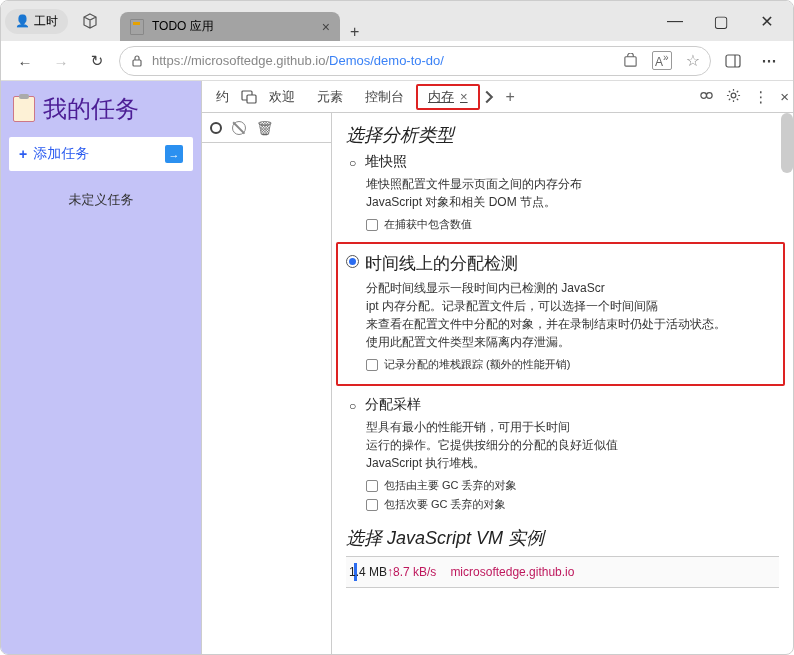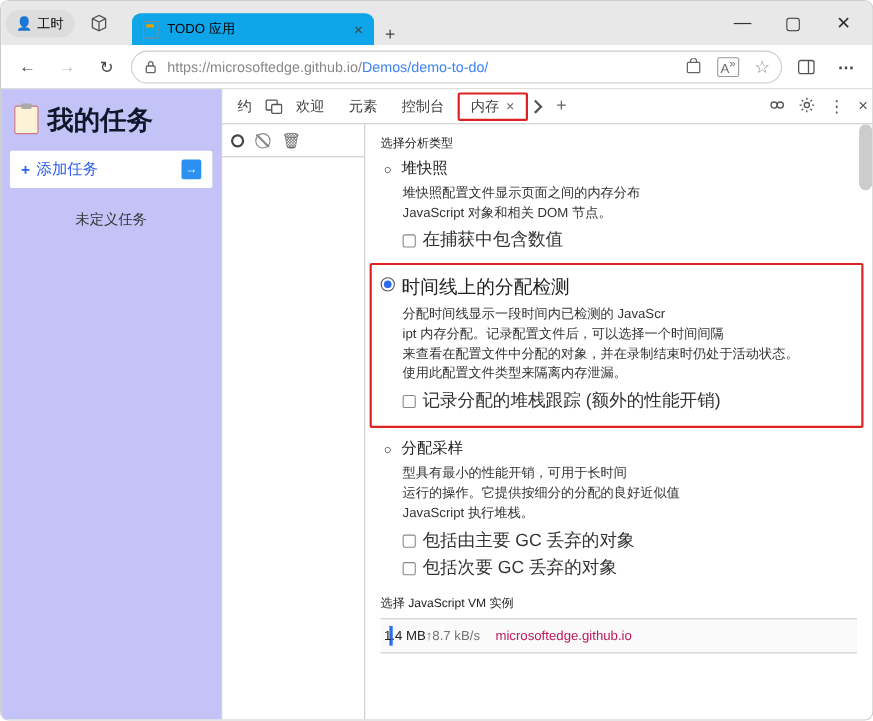--- a/index.html
+++ b/index.html
@@ -1,70 +1,70 @@
 <!DOCTYPE html>
 <html><head>
 <meta charset="utf-8">
 <style>
 * { box-sizing: border-box; margin: 0; padding: 0; font-family: "Segoe UI", "Microsoft YaHei", sans-serif; }
 body { width: 794px; height: 655px; background: #fff; overflow: hidden; border: 1px solid #ccc; border-radius: 8px; }
 .titlebar { height: 40px; display: flex; align-items: center; background: #e8e8e8; padding: 0 4px; gap: 4px; }
 .titlebar .tb-btn { padding: 4px 10px; border-radius: 4px; font-size: 12px; display: flex; align-items: center; gap: 4px; }
 .titlebar .tab-strip { flex: 1; display: flex; align-items: flex-end; height: 100%; padding-left: 8px; }
-.browser-tab { background: #0ea5e9; border-radius: 8px 8px 0 0; padding: 6px 10px; display: flex; align-items: center; gap: 8px; min-width: 220px; font-size: 12px; }
+.browser-tab { background: #a3a3a3; border-radius: 8px 8px 0 0; padding: 6px 10px; display: flex; align-items: center; gap: 8px; min-width: 220px; font-size: 12px; }
 .tab-icon { width: 14px; height: 16px; border: 1px solid #888; border-radius: 1px; position: relative; }
 .tab-icon::before{content:"";position:absolute;background:#e6a200;height:3px;width:7px;left:2px;top:2px;}
 .tab-close { margin-left: auto; font-size: 14px; color: #444; cursor:pointer;}
 .new-tab { font-size: 16px; color: #444; padding: 0 10px; cursor:pointer;}
 .win-btns { display: flex; gap: 2px; margin-left: auto; }
 .win-btns div { width: 44px; height: 30px; display: flex; align-items: center; justify-content: center; color: #333; cursor:pointer;}
 .addrbar { height: 40px; display: flex; align-items: center; gap: 8px; padding: 0 10px; border-bottom: 1px solid #ddd; }
 .nav-btn { width: 28px; height: 28px; display: flex; align-items: center; justify-content: center; color: #444; font-size: 15px; cursor:pointer;}
 .urlbox { flex: 1; display: flex; align-items: center; background: #fff; border: 1px solid #ccc; border-radius: 16px; height: 30px; padding: 0 10px; gap: 8px; font-size: 13px; color: #666; }
 .urlbox .dim { color: #888; }
 .urlbox .strong { color: #3b82f6; }
 .page { display: flex; height: calc(100% - 80px); }
 .sidebar { width: 200px; background: #c4c3f7; padding: 12px 8px; display: flex; flex-direction: column; gap: 12px; }
-.sb-title { display: flex; align-items: center; gap: 8px; font-size: 24px; font-weight: 700; color: #0f172a; padding-left: 4px;}
+.sb-title { display: flex; align-items: center; gap: 8px; font-size: 24px; font-weight: 400; color: #4c1d95; padding-left: 4px;}
 .sb-clip { width: 22px; height: 26px; background: #fdf1d6; border: 1px solid #c78; border-radius: 2px; position: relative; }
 .sb-clip::before{content:"";position:absolute;left:5px;right:5px;top:-3px;height:5px;background:#aaa;border-radius:2px;}
 .sb-add { background: #fff; border-radius: 2px; padding: 8px 10px; display: flex; align-items: center; font-size: 14px; color: #2b5cf0; gap: 6px; cursor:pointer;}
 .sb-add .plus { font-weight: bold; font-size: 14px; }
 .sb-arrow { margin-left: auto; width: 18px; height: 18px; background: #2b90f0; border-radius: 2px; color: #fff; font-size: 11px; display: flex; align-items: center; justify-content: center; }
 .sb-undef { font-size: 13px; color: #333; text-align: center; padding-top: 8px; }
 .devtools { flex: 1; display: flex; flex-direction: column; border-left: 1px solid #ccc; }
 .dt-tabs { height: 32px; display: flex; align-items: center; border-bottom: 1px solid #ccc; font-size: 13px; gap: 2px; padding: 0 4px; }
 .dt-tab { padding: 4px 10px; cursor:pointer; color: #444; }
-.dt-tab.active { border: 2px solid #d22; border-radius: 2px; padding: 2px 10px; display: flex; align-items: center; gap: 6px; }
+.dt-tab.active { border: 2px solid #d22; border-radius: 2px; padding: 2px 10px; display: flex; align-items: center; gap: 6px; text-decoration: underline; }
 .dt-tab-x { color: #666; font-size: 13px; cursor:pointer;}
 .dt-icons { margin-left: auto; display: flex; gap: 12px; color: #555; font-size: 15px; }
 .dt-body { flex: 1; display: flex; overflow: hidden; }
 .dt-left { width: 130px; border-right: 1px solid #ccc; }
 .dt-toolbar { height: 30px; border-bottom: 1px solid #ccc; display: flex; align-items: center; gap: 10px; padding: 0 8px; color: #555; font-size: 14px; }
 .rec { width: 12px; height: 12px; border: 2px solid #444; border-radius: 50%; cursor:pointer;}
 .nocl { width: 14px; height: 14px; border: 1.5px solid #888; border-radius: 50%; position: relative; cursor:pointer;}
 .nocl::after { content:""; position:absolute; left:-2px; top:5px; width:16px; height:1.5px; background:#888; transform:rotate(45deg);}
 .trash { font-size: 14px; color: #666; cursor:pointer;}
 .dt-prof-hdr { background: #f2f2f2; border-bottom: 1px solid #ccc; font-size: 12px; padding: 3px 6px; }
 .dt-main { flex: 1; overflow-y: auto; padding: 10px 14px; font-size: 13px; color: #222; position: relative;}
-.sect-title { font-size: 11px; margin-bottom: 6px; }
+.sect-title { font-size: 18px; margin-bottom: 6px; font-style: italic; }
 .opt { margin-bottom: 10px; }
 .opt-head { display: flex; align-items: flex-start; gap: 6px; font-size: 14px; margin-bottom: 4px; }
 .opt.highlight { border: 2px solid #d22; border-radius: 2px; padding: 8px; margin-left: -10px; margin-right: -6px; }
 .opt.highlight .opt-head span:last-child { font-size: 17px; }
 .radio { width: 13px; height: 13px; border: 1.5px solid #555; border-radius: 50%; margin-top: 3px; flex-shrink: 0; display:inline-flex;align-items:center;justify-content:center;cursor:pointer;}
 .radio.checked::after { content:""; width:7px; height:7px; background:#2b6cf0; border-radius:50%;}
 .opt-desc { font-size: 12px; color: #333; padding-left: 20px; line-height: 1.5; margin-bottom: 6px;}
-.cb-row { display: flex; align-items: center; gap: 6px; padding-left: 20px; font-size: 16px; color: #333; margin-bottom: 4px;}
+.cb-row { display: flex; align-items: center; gap: 6px; padding-left: 20px; font-size: 11px; color: #333; margin-bottom: 4px;}
 .cb { width: 12px; height: 12px; border: 1px solid #888; border-radius: 2px; flex-shrink: 0; cursor:pointer;}
 .vm-sect { margin-top: 14px; }
 .vm-row { display: flex; align-items: center; padding: 6px 8px; border-top: 1px solid #ccc; border-bottom: 1px solid #ccc; background:#fafafa;}
 .vm-row .bar { width: 3px; height: 18px; background: #2b6cf0; margin-right: -8px;}
 .vm-size { font-size: 12px; }
-.vm-rate { font-size: 12px; color: #737373; text-align: right; }
+.vm-rate { font-size: 12px; color: #be185d; text-align: right; }
 .vm-name { font-size: 12px; color: #be185d; padding-left: 14px;}
 .scrollthumb{position:absolute;right:0;top:0;width:12px;height:60px;background:#ccc;border-radius:6px;}
 svg { display: block; }
 </style>
 </head>
 <body>
 
 <div class="titlebar">
   <div class="tb-btn" style="background:#ddd;border-radius:14px;">
     <span>👤</span>

